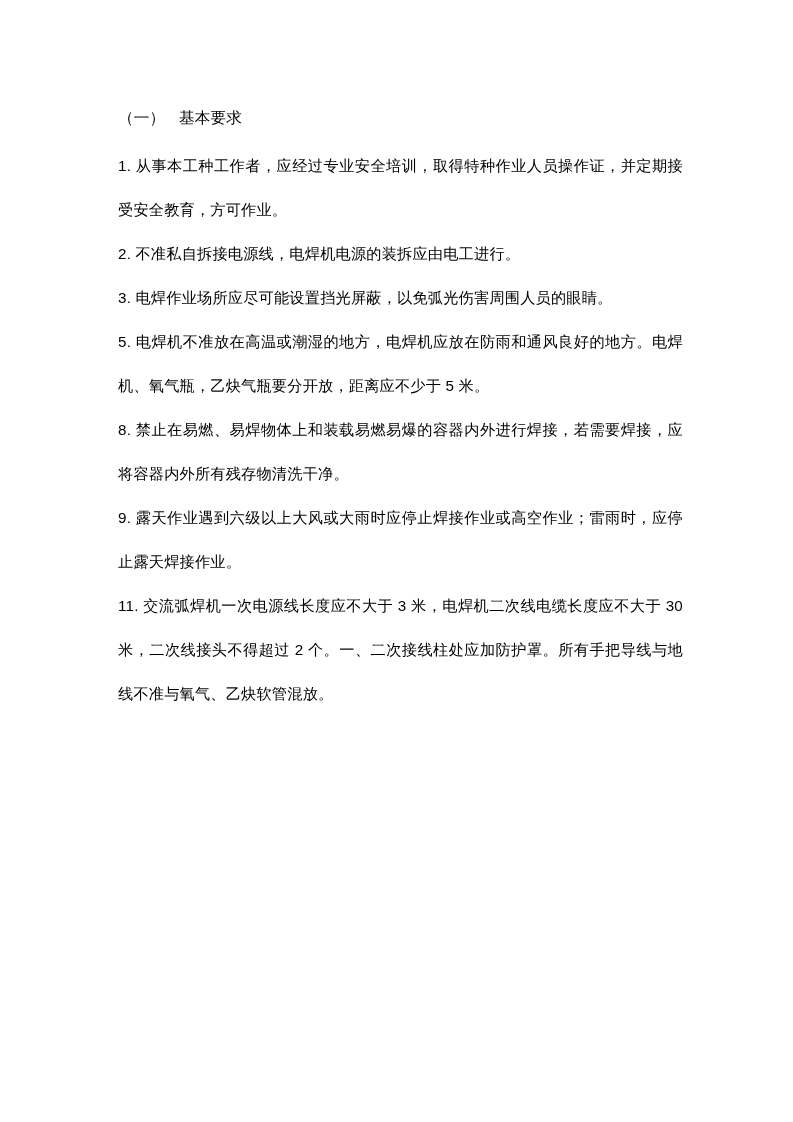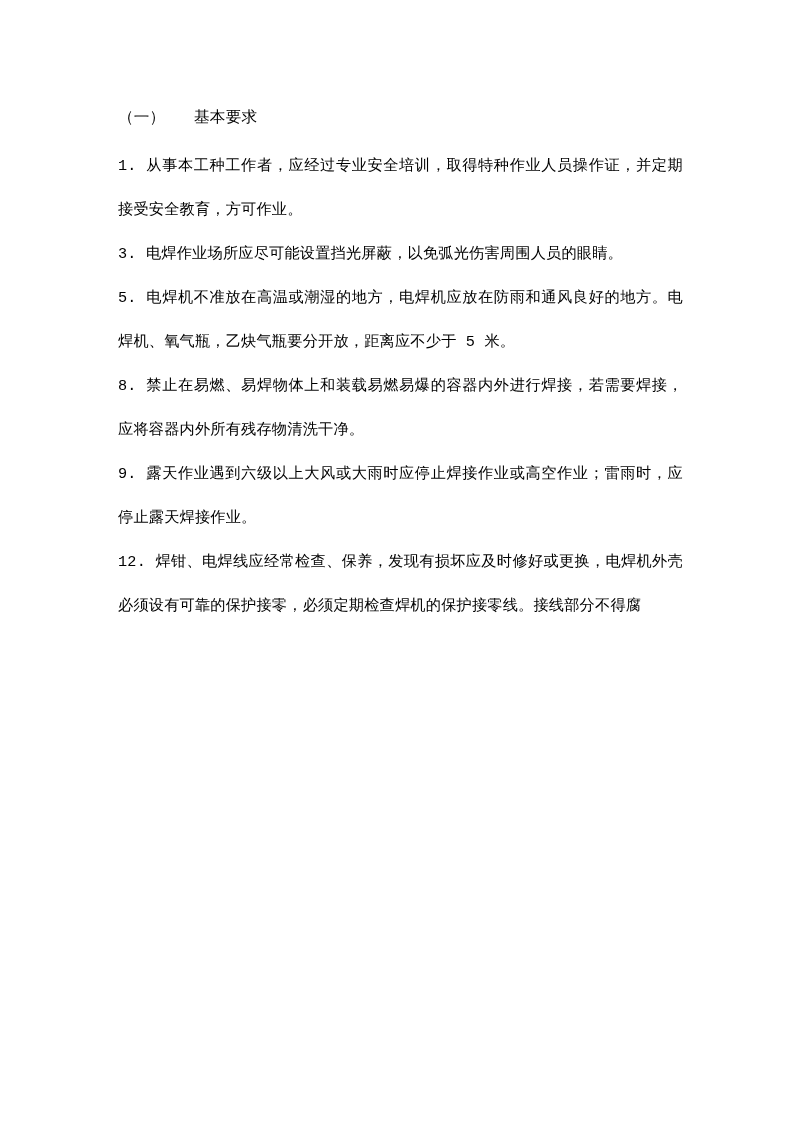--- a/index.html
+++ b/index.html
@@ -14,21 +14,20 @@
     color: #000000;
     overflow: hidden;
   }
   .page {
     position: relative;
     width: 793px;
     height: 1122px;
     background: #ffffff;
     box-sizing: border-box;
     padding: 96px 110px 60px 118px;
-    font-family: Liberation Mono, monospace;
   }
   .doc-body {
     font-size: 15.2px;
     line-height: 44px;
     letter-spacing: 0.2px;
   }
   .heading {
     font-size: 15.6px;
     line-height: 44px;
     margin: 0 0 4px 0;
@@ -43,19 +42,20 @@
     word-break: break-all;
   }
 </style>
 </head>
 <body>
 
 <div class="page">
   <div class="doc-body">
     <p class="heading">（一）   基本要求</p>
     <p class="para">1. 从事本工种工作者，应经过专业安全培训，取得特种作业人员操作证，并定期接受安全教育，方可作业。</p>
+    <p class="para">2. 不准私自拆接电源线，电焊机电源的装拆应由电工进行。</p>
     <p class="para">3. 电焊作业场所应尽可能设置挡光屏蔽，以免弧光伤害周围人员的眼睛。</p>
     <p class="para">5. 电焊机不准放在高温或潮湿的地方，电焊机应放在防雨和通风良好的地方。电焊机、氧气瓶，乙炔气瓶要分开放，距离应不少于 5 米。</p>
     <p class="para">8. 禁止在易燃、易焊物体上和装载易燃易爆的容器内外进行焊接，若需要焊接，应将容器内外所有残存物清洗干净。</p>
     <p class="para">9. 露天作业遇到六级以上大风或大雨时应停止焊接作业或高空作业；雷雨时，应停止露天焊接作业。</p>
-    <p class="para">12. 焊钳、电焊线应经常检查、保养，发现有损坏应及时修好或更换，电焊机外壳必须设有可靠的保护接零，必须定期检查焊机的保护接零线。接线部分不得腐</p>
+    <p class="para">11. 交流弧焊机一次电源线长度应不大于 3 米，电焊机二次线电缆长度应不大于 30 米，二次线接头不得超过 2 个。一、二次接线柱处应加防护罩。所有手把导线与地线不准与氧气、乙炔软管混放。</p>
   </div>
 </div>
 
 </body></html>

